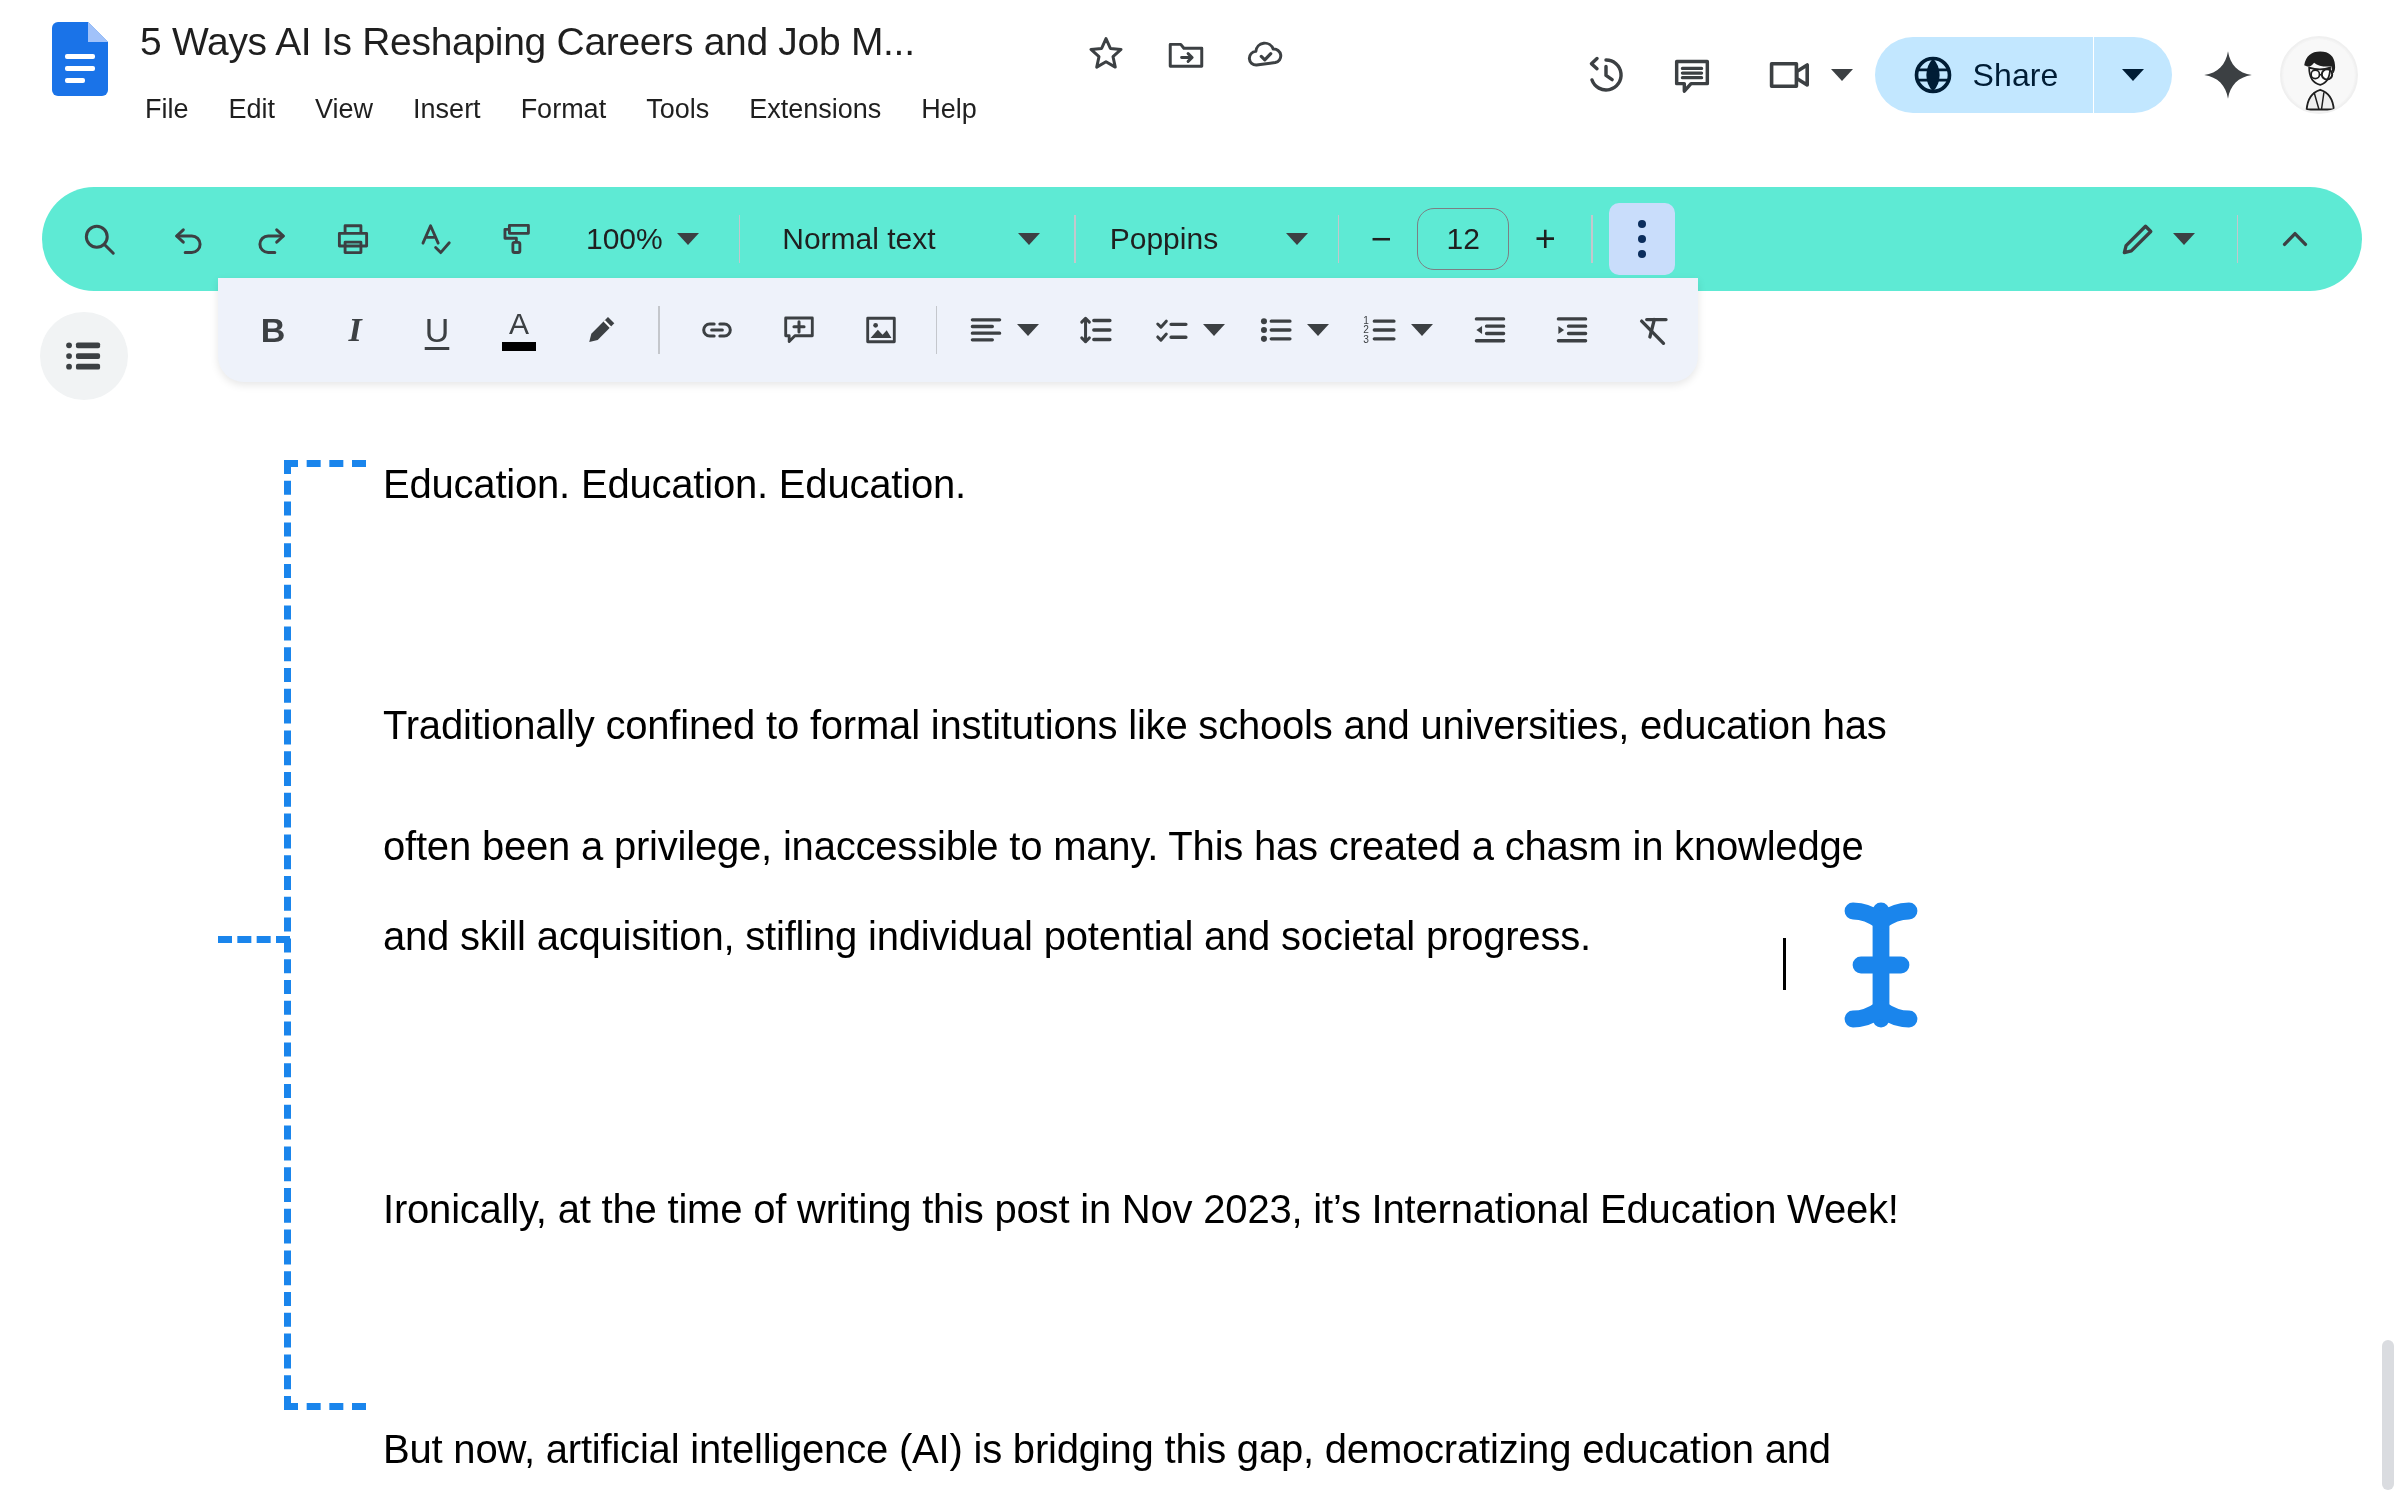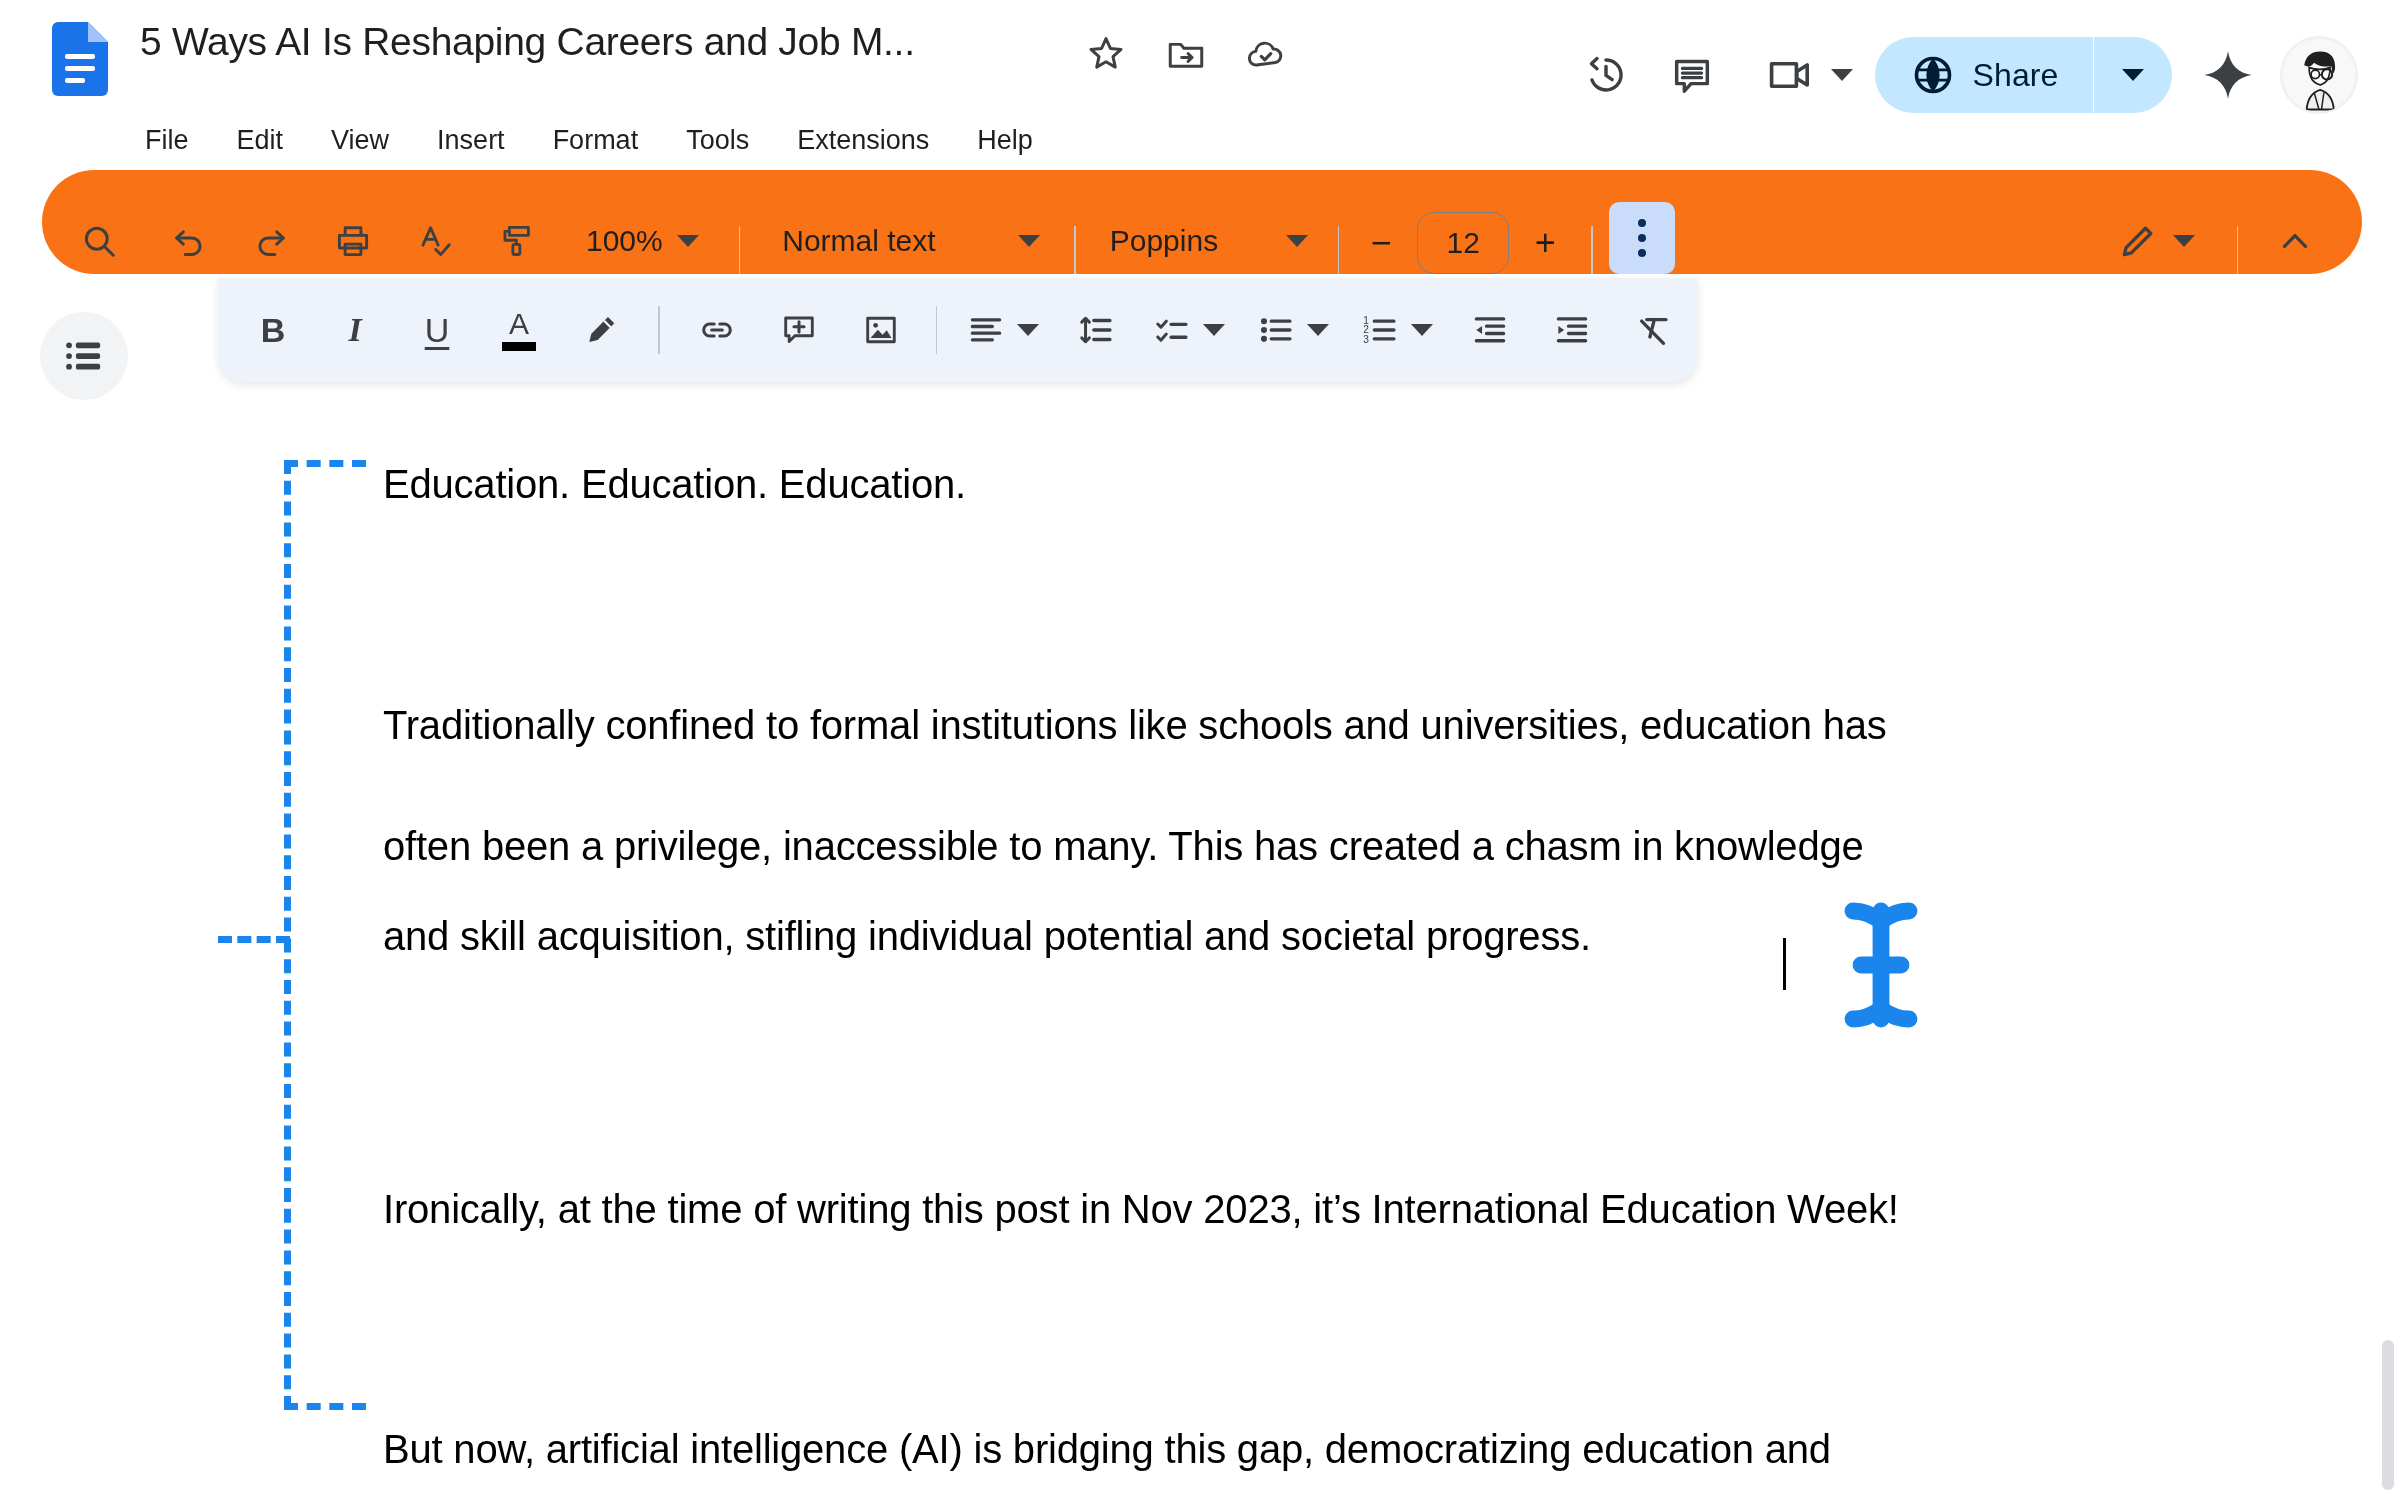--- a/index.html
+++ b/index.html
@@ -22,21 +22,21 @@
     width: 56px; height: 74px;
   }
   .title-block { position: absolute; left: 140px; top: 18px; }
   .doc-title {
     font-size: 39px; color: #1f1f1f; letter-spacing: -0.3px;
     white-space: nowrap; line-height: 48px;
     font-family: "Liberation Sans", sans-serif;
   }
   .menu-row {
     position: absolute; left: 143px; top: 90px;
-    display: flex; gap: 12px; align-items: center; margin-top: 31px;
+    display: flex; gap: 4px; align-items: center;
   }
   .menu-item {
     font-size: 27px; color: #1f1f1f; padding: 4px 18px;
     border-radius: 6px; white-space: nowrap; cursor: default;
   }
   .menu-item:first-child { padding-left: 2px; }
 
   .title-icons {
     position: absolute; left: 1085px; top: 33px;
     display: flex; align-items: center; gap: 38px;
@@ -78,24 +78,24 @@
   .gemini-star { margin: 0 26px 0 30px; width: 52px; height: 52px; }
   .avatar {
     width: 78px; height: 78px; border-radius: 50%;
     overflow: hidden; margin-right: 34px;
     background: #f4f4f4; border: 2px solid #f0f0f0;
     display:flex; align-items:center; justify-content:center;
   }
 
   
   .toolbar {
-    position: absolute; left: 42px; top: 170px;
+    position: absolute; left: 42px; top: 187px;
     width: 2320px; height: 104px;
-    background: #f97316; border-radius: 52px;
-    display: flex; align-items: flex-end;
+    background: #5eead4; border-radius: 52px;
+    display: flex; align-items: center;
   }
   .tb-btn {
     width: 66px; height: 66px; border-radius: 50%;
     display: flex; align-items: center; justify-content: center;
     cursor: pointer; flex: none;
   }
   .tb-icon { width: 38px; height: 38px; display: block; }
   .tb-sep { width: 1.5px; height: 48px; background: #c4c7cc; flex: none; }
   .zoom-ctl {
     display: flex; align-items: center; gap: 14px;

